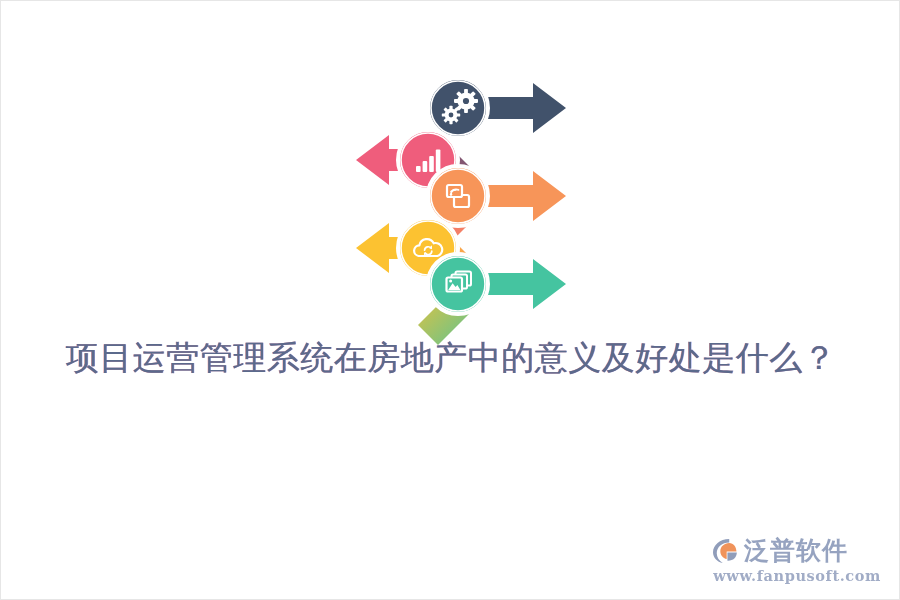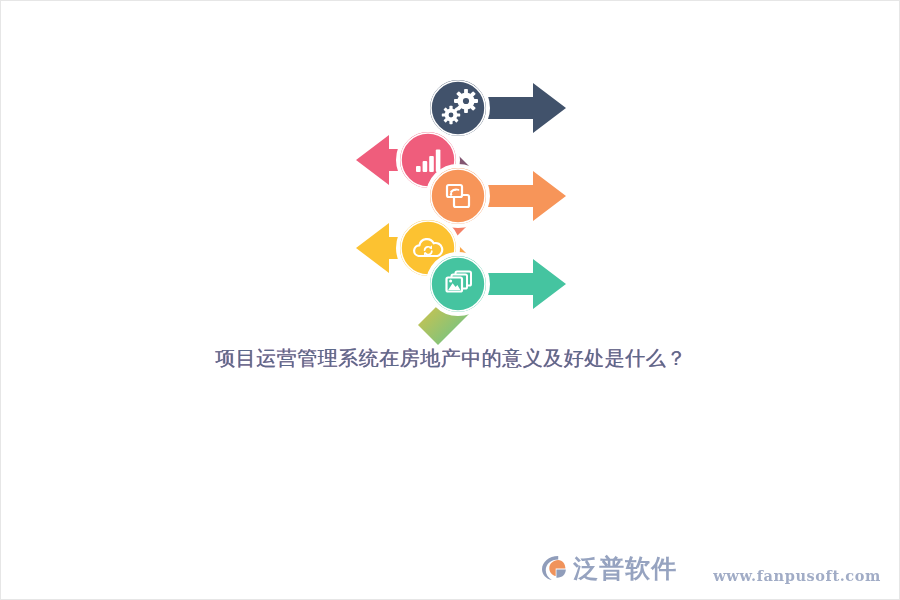--- a/index.html
+++ b/index.html
@@ -36,36 +36,36 @@
   }
 
   
   #title {
     position: absolute;
     left: 0;
     top: 340px;
     width: 900px;
     text-align: center;
     font-family: "DejaVu Serif", "Liberation Serif", serif;
-    font-size: 20px;
+    font-size: 33px;
     line-height: 34px;
     letter-spacing: 0.5px;
     color: #5b6a8c;
     white-space: nowrap;
     text-shadow: -0.6px 0 rgba(200,70,70,0.55), 0.6px 0 rgba(70,90,210,0.55);
   }
 
   
   #watermark {
     position: absolute;
     right: 18px;
     bottom: 16px;
     display: flex;
-    flex-direction: row;
-    align-items: flex-end;
+    flex-direction: column;
+    align-items: center;
     opacity: 0.92;
   }
   #wm-top {
     display: flex;
     align-items: center;
     gap: 4px;
   }
   #wm-mark {
     width: 30px;
     height: 30px;

